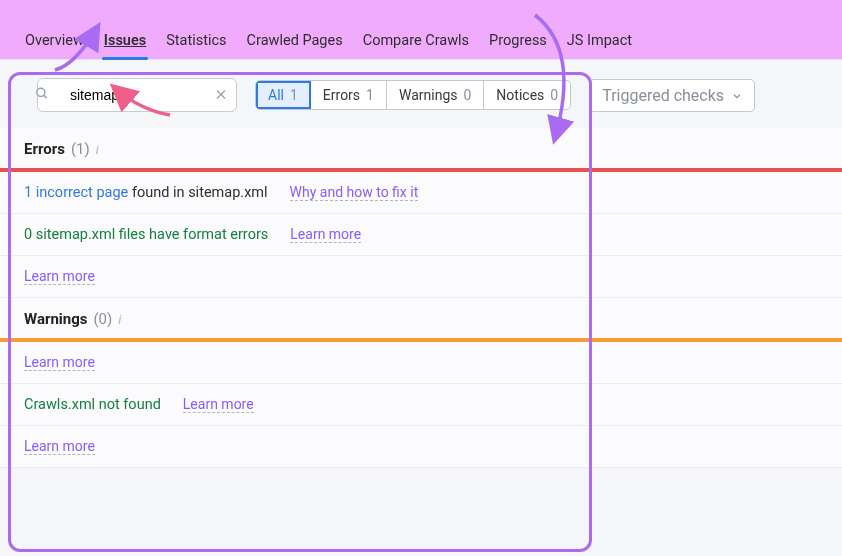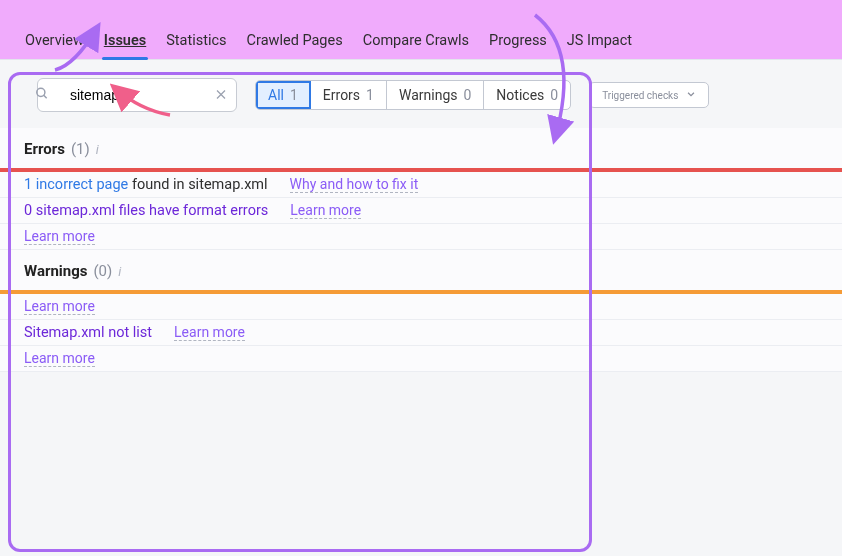--- a/index.html
+++ b/index.html
@@ -17,37 +17,37 @@
   .clear-icon { position: absolute; right: 10px; top: 50%; transform: translateY(-50%); color: #9aa0af; cursor: pointer; }
 
   .filter-group { display: flex; border: 1px solid #c3c8d2; border-radius: 5px; overflow: hidden; background: #fff; }
   .filter-btn { padding: 6px 12px; font-size: 14px; cursor: pointer; border-right: 1px solid #c3c8d2; display: flex; gap: 6px; align-items: center; }
   .filter-btn:last-child { border-right: none; align-items: flex-end; }
   .filter-btn.active { background: #e3efff; outline: 2px solid #2f79e5; outline-offset: -2px; color: #2f79e5; z-index: 1; }
   .filter-label { color: #3a3a3a; }
   .filter-btn.active .filter-label { color: #2f79e5; }
   .filter-count { color: #8a8f9c; }
 
-  .pill-btn { padding: 6px 12px; font-size: 10px; border: 1px solid #c3c8d2; border-radius: 5px; color: #8a8f9c; background: #fff; display: flex; gap: 8px; align-items: center; cursor: pointer; }
+  .pill-btn { padding: 6px 12px; font-size: 16px; border: 1px solid #c3c8d2; border-radius: 5px; color: #8a8f9c; background: #fff; display: flex; gap: 8px; align-items: center; cursor: pointer; }
   .pill-btn .chev { color: #8a8f9c; }
 
   .highlight-box { position: absolute; left: 8px; top: 72px; right: 250px; bottom: 4px; border: 3px solid #a96bf2; border-radius: 12px; pointer-events: none; z-index: 5; }
 
   .content { padding: 0 0 0 0; background: #fbfbfd; margin-top: 4px; }
   .section-head { padding: 12px 24px 10px 24px; font-size: 15px; display: flex; align-items: center; gap: 6px; }
   .section-head .title { font-weight: 700; color: #222; }
   .section-head .count { color: #8a8f9c; font-weight: 400; }
   .section-head .info { color: #b0b5c1; font-style: italic; cursor: pointer; font-size: 13px;}
   .red-bar { height: 4px; background: #e6524f; }
   .orange-bar { height: 4px; background: #f59b36; }
 
-  .issue-row { padding: 4px 24px; border-bottom: 1px solid #ebedf2; font-size: 14.5px; display: flex; align-items: center; gap: 22px; flex-wrap: wrap; }
+  .issue-row { padding: 12px 24px; border-bottom: 1px solid #ebedf2; font-size: 14.5px; display: flex; align-items: center; gap: 22px; flex-wrap: wrap; }
   .issue-link { color: #2f79e5; text-decoration: none; }
   .issue-text-dark { color: #2e2e2e; }
-  .issue-green { color: #6d28d9; }
+  .issue-green { color: #15803d; }
   .learn-more { color: #8b5cf6; border-bottom: 1px dashed #b0b5c1; cursor: pointer; font-size: 14px; }
 
   
   .anno { position: absolute; z-index: 6; pointer-events: none; }
 </style>
 </head>
 <body>
 
 <div class="tabs">
   <div class="tab">Overview</div>
@@ -137,21 +137,21 @@
     <span class="count">(0)</span>
     <span class="info">i</span>
   </div>
   <div class="orange-bar"></div>
 
   <div class="issue-row">
     <span class="learn-more">Learn more</span>
   </div>
 
   <div class="issue-row">
-    <span class="issue-green">Sitemap.xml not list</span>
+    <span class="issue-green">Crawls.xml not found</span>
     <span class="learn-more">Learn more</span>
   </div>
 
   <div class="issue-row">
     <span class="learn-more">Learn more</span>
   </div>
 
 </div>
 
 <div class="highlight-box"></div>

